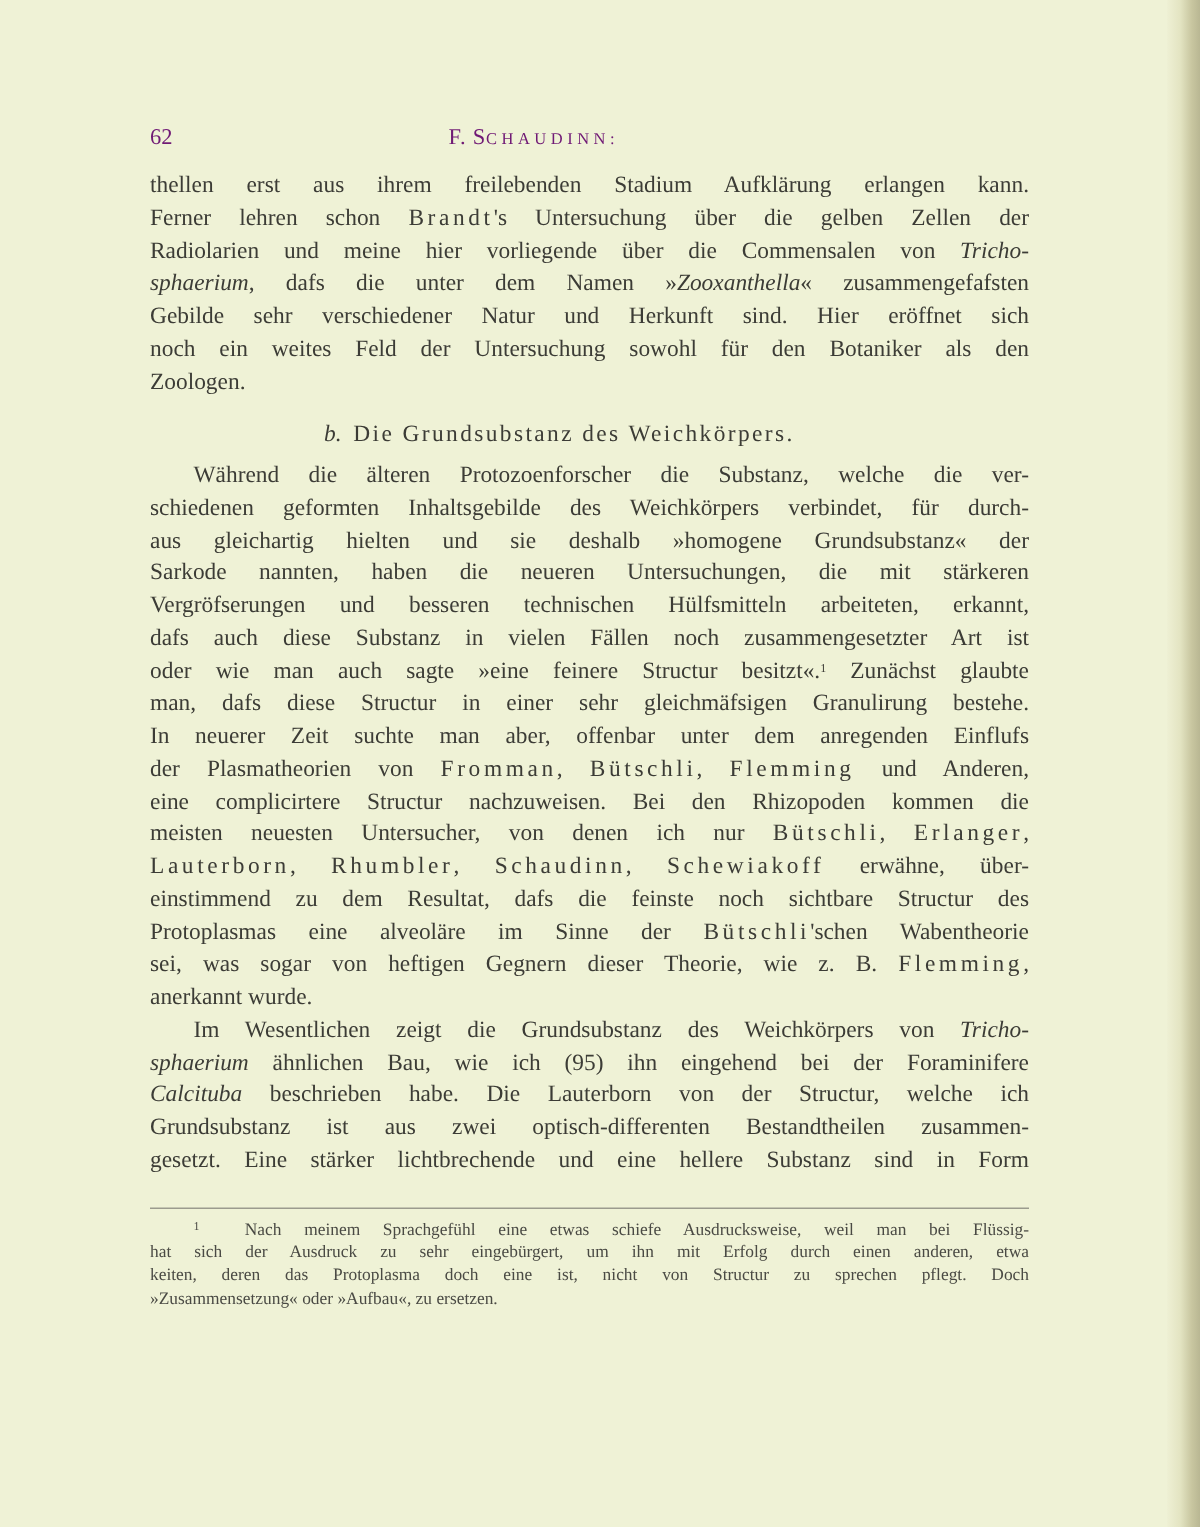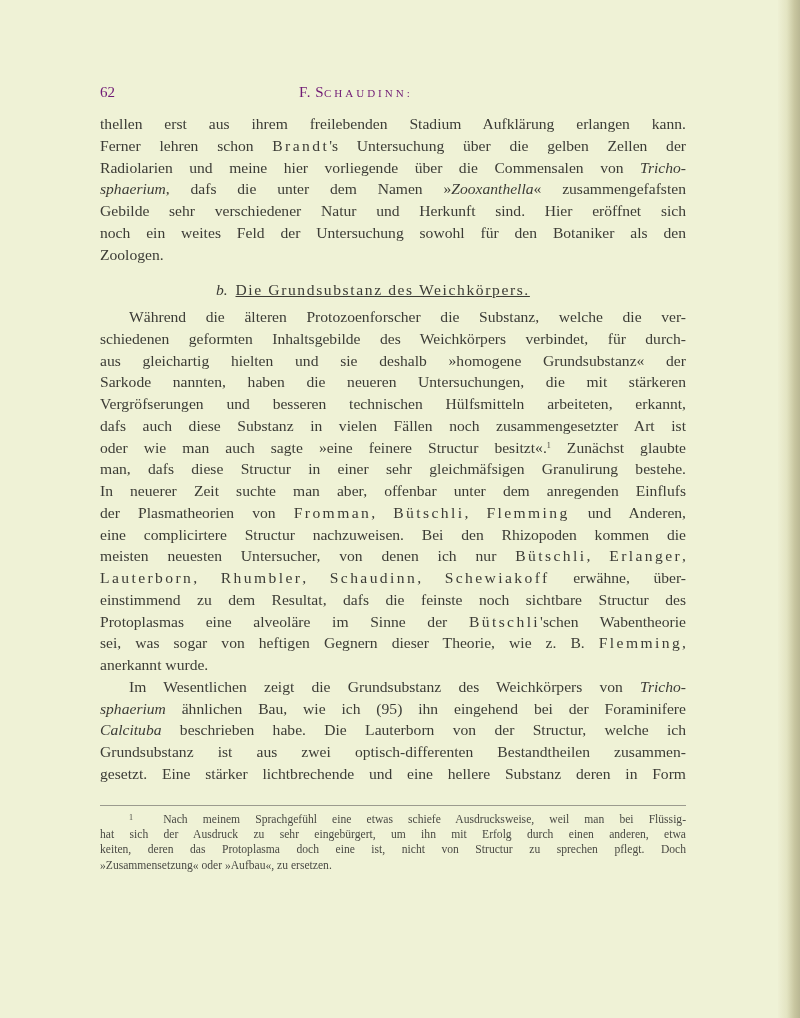--- a/index.html
+++ b/index.html
@@ -34,21 +34,21 @@
   .line { display:block; text-align:justify; text-align-last:justify; white-space:nowrap; }
   .line.last { text-align-last:left; }
   .line.indent { padding-left:29px; }
   .sp { letter-spacing:2.4px; }
   em { font-style:italic; }
   .heading {
     text-align:left !important; text-align-last:left !important;
     padding-left:116px; margin-top:14px; margin-bottom:5px;
     font-size:15.6px;
   }
-  .heading .sp { letter-spacing:1.6px;text-decoration:underline; }
+  .heading .sp { letter-spacing:1.6px; }
   .footnote-rule {
     position:absolute; left:0; width:586px; top:805px; height:0;
     border-top:1px solid #9b9b8e;
   }
   .footnotes {
     position:absolute; top:812px; left:0; width:586px;
     font-family:Liberation Serif, serif;
     font-size:11.6px; line-height:15.2px; color:#4a4a44;
   }
   .footnotes .line.indent { padding-left:29px; }
@@ -100,21 +100,21 @@
       <span class="line"><span>Protoplasmas eine alveoläre im Sinne der </span><span class="sp">Bütschli</span><span>'schen Wabentheorie</span></span>
       <span class="line"><span>sei, was sogar von heftigen Gegnern dieser Theorie, wie z. B. </span><span class="sp">Flemming</span><span>,</span></span>
       <span class="line last"><span>anerkannt wurde.</span></span>
     </div>
 
     <div>
       <span class="line indent"><span>Im Wesentlichen zeigt die Grundsubstanz des Weichkörpers von </span><em>Tricho-</em></span>
       <span class="line"><em>sphaerium</em><span> ähnlichen Bau, wie ich (95) ihn eingehend bei der Foraminifere</span></span>
       <span class="line"><em>Calcituba</em><span> beschrieben habe.  Die Lauterborn von der Structur, welche ich</span></span>
       <span class="line"><span>Grundsubstanz ist aus zwei optisch-differenten Bestandtheilen zusammen-</span></span>
-      <span class="line"><span>gesetzt.  Eine stärker lichtbrechende und eine hellere Substanz deren in Form</span></span>
+      <span class="line"><span>gesetzt.  Eine stärker lichtbrechende und eine hellere Substanz sind in Form</span></span>
     </div>
   </div>
 
   <div class="footnote-rule"></div>
 
   <div class="footnotes">
     <span class="line indent"><sup>1</sup>&nbsp;&nbsp;<span>Nach meinem Sprachgefühl eine etwas schiefe Ausdrucksweise, weil man bei Flüssig-</span></span>
     <span class="line"><span>hat sich der Ausdruck zu sehr eingebürgert, um ihn mit Erfolg durch einen anderen, etwa</span></span>
     <span class="line"><span>keiten, deren das Protoplasma doch eine ist, nicht von Structur zu sprechen pflegt.  Doch</span></span>
     <span class="line last"><span>»Zusammensetzung« oder »Aufbau«, zu ersetzen.</span></span>

